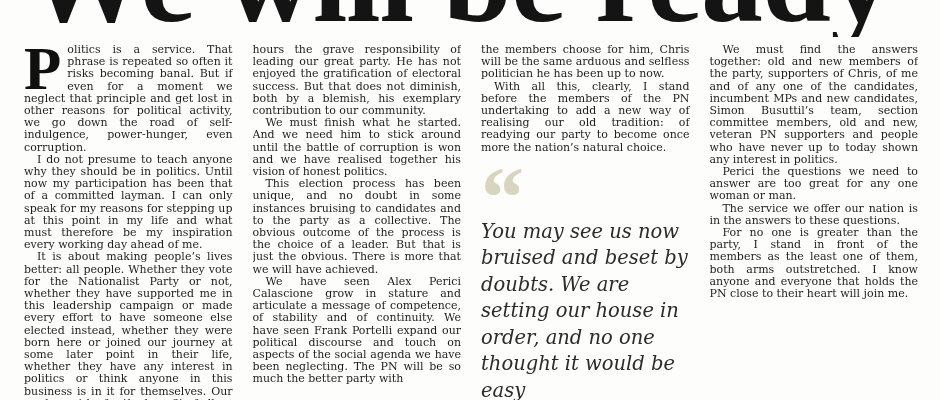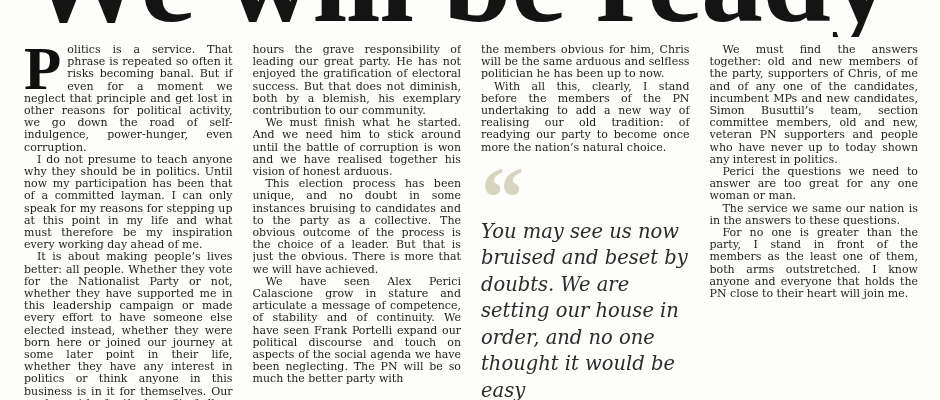--- a/index.html
+++ b/index.html
@@ -92,35 +92,35 @@
 
   <div class="col">
     <p class="first"><span class="dropcap">P</span><span>olitics is a service. That phrase is repeated so often it risks becoming banal. But if even for a moment we neglect that principle and get lost in other reasons for political activity, we go down the road of self-indulgence, power-hunger, even corruption.</span></p>
     <p>I do not presume to teach anyone why they should be in politics. Until now my participation has been that of a committed layman. I can only speak for my reasons for stepping up at this point in my life and what must therefore be my inspiration every working day ahead of me.</p>
     <p>It is about making people’s lives better: all people. Whether they vote for the Nationalist Party or not, whether they have supported me in this leadership campaign or made every effort to have someone else elected instead, whether they were born here or joined our journey at some later point in their life, whether they have any interest in politics or think anyone in this business is in it for themselves. Our work must be for the benefit of all.</p>
 
   </div>
 
   <div class="col">
     <p class="first">hours the grave responsibility of leading our great party. He has not enjoyed the gratification of electoral success. But that does not diminish, both by a blemish, his exemplary contribution to our community.</p>
-    <p>We must finish what he started. And we need him to stick around until the battle of corruption is won and we have realised together his vision of honest arduous.</p>
+    <p>We must finish what he started. And we need him to stick around until the battle of corruption is won and we have realised together his vision of honest politics.</p>
     <p>This election process has been unique, and no doubt in some instances bruising to candidates and to the party as a collective. The obvious outcome of the process is the choice of a leader. But that is just the obvious. There is more that we will have achieved.</p>
     <p>We have seen Alex Perici Calascione grow in stature and articulate a message of competence, of stability and of continuity. We have seen Frank Portelli expand our political discourse and touch on aspects of the social agenda we have been neglecting. The PN will be so much the better party with</p>
   </div>
 
   <div class="col">
-    <p class="first">the members obvious for him, Chris will be the same arduous and selfless politician he has been up to now.</p>
+    <p class="first">the members choose for him, Chris will be the same arduous and selfless politician he has been up to now.</p>
     <p>With all this, clearly, I stand before the members of the PN undertaking to add a new way of realising our old tradition: of readying our party to become once more the nation’s natural choice.</p>
     <div class="pullquote">
       <span class="quote-glyph" style="color: rgb(216, 212, 191);">“</span>
       <p class="quote-text">You may see us now bruised and beset by doubts. We are setting our house in order, and no one thought it would be easy</p>
     </div>
   </div>
 
   <div class="col">
     <p>We must find the answers together: old and new members of the party, supporters of Chris, of me and of any one of the candidates, incumbent MPs and new candidates, Simon Busuttil’s team, section committee members, old and new, veteran PN supporters and people who have never up to today shown any interest in politics.</p>
     <p>Perici the questions we need to answer are too great for any one woman or man.</p>
-    <p>The service we same our nation is in the answers to these questions.</p>
+    <p>The service we offer our nation is in the answers to these questions.</p>
     <p>For no one is greater than the party, I stand in front of the members as the least one of them, both arms outstretched. I know anyone and everyone that holds the PN close to their heart will join me.</p>
 
   </div>
 
 </div>
 
 </body></html>

